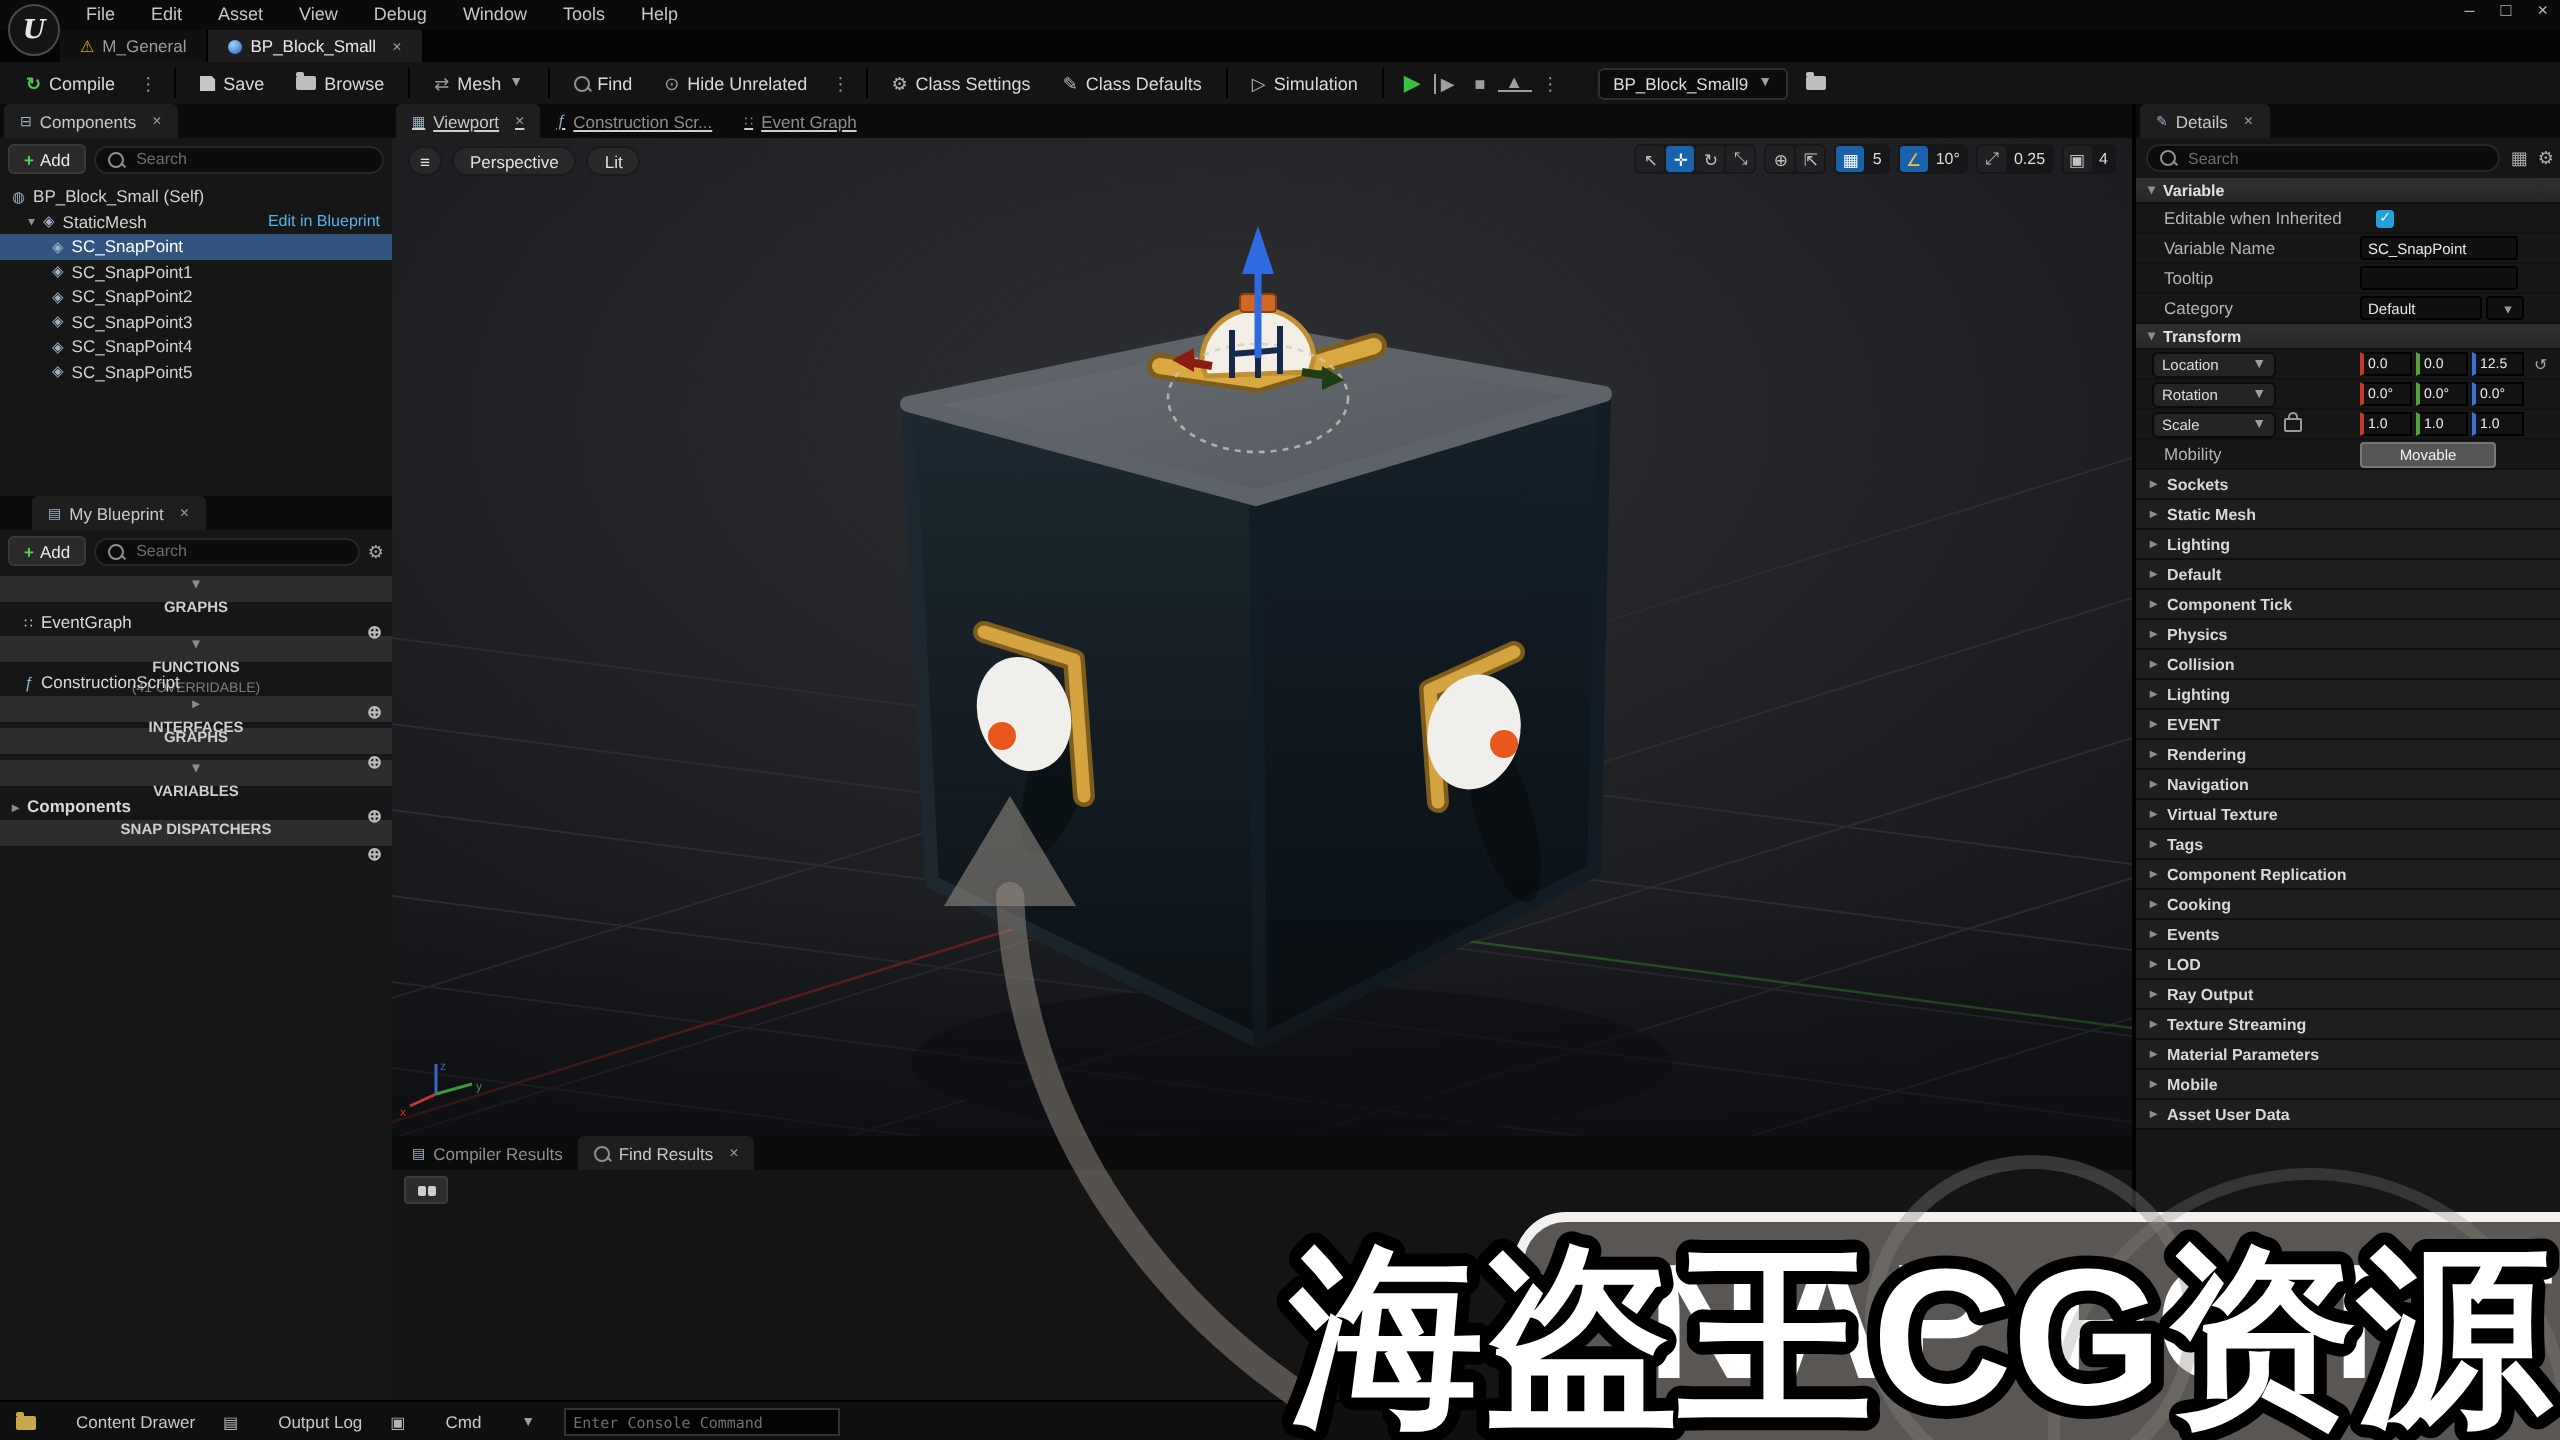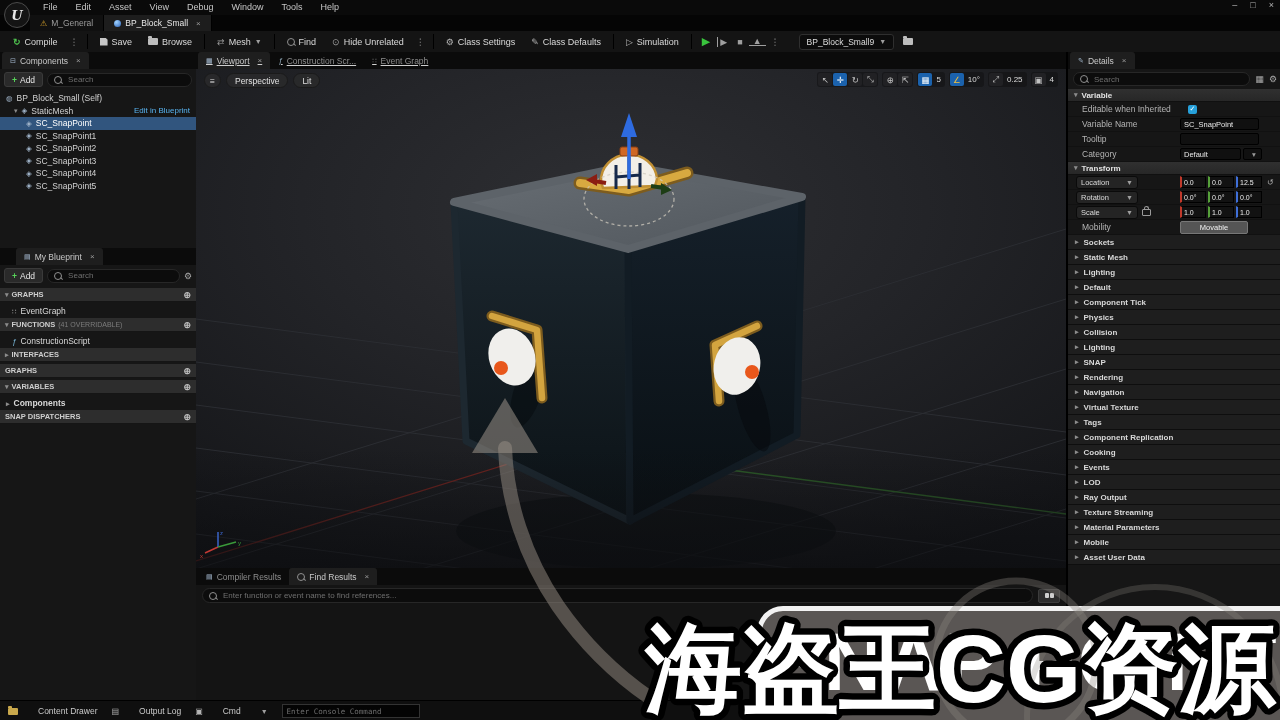--- a/index.html
+++ b/index.html
@@ -50,21 +50,21 @@
   .search{display:flex;align-items:center;gap:4px;background:#0c0c0c;border:1px solid #272727;border-radius:8px;height:12px;padding:0 6px;flex:1;}
   .search input{background:transparent;border:none;outline:none;color:#cfcfcf;font-size:8px;width:100%;font-family:Liberation Sans, sans-serif;}
   .search input::placeholder{color:#6f6f6f;}
   
   .lpanel{left:0;width:196px;background:#161616;border-right:2px solid #000;}
   .trow{height:12.5px;display:flex;align-items:center;gap:4px;padding-left:6px;font-size:8.5px;color:#d2d2d2;}
   .trow.sel{background:#31557e;color:#fff;}
   .tico{font-size:7.5px;color:#9fb3c8;}
   .link{color:#58b3f0;font-size:8px;margin-left:auto;margin-right:6px;}
   
-  .mbhdr{height:13px;background:#2d2d2d;display:flex;align-items:center;gap:3px;font-weight:bold;font-size:7.5px;color:#cecece;padding:0 5px;border-bottom:1px solid #151515;margin-top:2px;}
+  .mbhdr{height:13px;background:#2d2d2d;display:flex;align-items:center;gap:3px;font-weight:bold;font-size:7.5px;color:#cecece;padding:0 5px;border-bottom:1px solid #151515;margin-top:2px;flex-direction:column;}
   .mbnote{color:#7c7c7c;font-weight:normal;font-size:7px;}
   .mbplus{margin-left:auto;color:#bdbdbd;font-size:9px;}
   .mbitem{height:14px;display:flex;align-items:flex-end;gap:4px;padding-left:12px;font-size:8.5px;color:#d8d8d8;}
   
   .vtabs{left:196px;top:52px;width:870px;height:17px;text-decoration:underline;}
   .vp-pill{background:rgba(42,42,44,.85);border:1px solid #1a1a1a;border-radius:8px;height:13px;display:flex;align-items:center;padding:0 8px;font-size:8.5px;color:#e0e0e0;}
   .vtool{display:flex;gap:1px;align-items:center;background:rgba(18,18,20,.65);border-radius:3px;padding:1px;}
   .vicon{width:14px;height:13px;display:flex;align-items:center;justify-content:center;background:#212124;border-radius:2px;font-size:8.5px;color:#c2c2c2;}
   .vicon.on{background:#1b62ad;color:#fff;}
   .vval{font-size:8px;color:#dcdcdc;padding:0 3px;}
@@ -459,24 +459,20 @@
       <span style="color:#9fb3c8;font-size:7px;">▤</span>
       <span>Compiler Results</span>
     </div>
     <div class="ptab">
       <span class="icon-mag"></span>
       <span>Find Results</span>
       <span class="tclose">×</span>
     </div>
   </div>
   <div class="flex" style="padding:3px 6px;gap:5px;">
-    <div class="search" style="height:13px;border-radius:9px;">
-      <span class="icon-mag"></span>
-      <input placeholder="Enter function or event name to find references..." style="">
-    </div>
     <div class="binoc">
         <i></i>
         <i></i>
       </div>
   </div>
 </div>
 
 <div class="abs rpanel">
   <div class="tabrow">
     <div class="ptab" style="margin-left:2px;">
@@ -594,21 +590,21 @@
   <div class="dsec">
       <span class="tri">▸</span>
       <span>Collision</span>
     </div>
   <div class="dsec">
       <span class="tri">▸</span>
       <span>Lighting</span>
     </div>
   <div class="dsec">
       <span class="tri">▸</span>
-      <span>SNAP</span>
+      <span>EVENT</span>
     </div>
   <div class="dsec">
       <span class="tri">▸</span>
       <span>Rendering</span>
     </div>
   <div class="dsec">
       <span class="tri">▸</span>
       <span>Navigation</span>
     </div>
   <div class="dsec">

